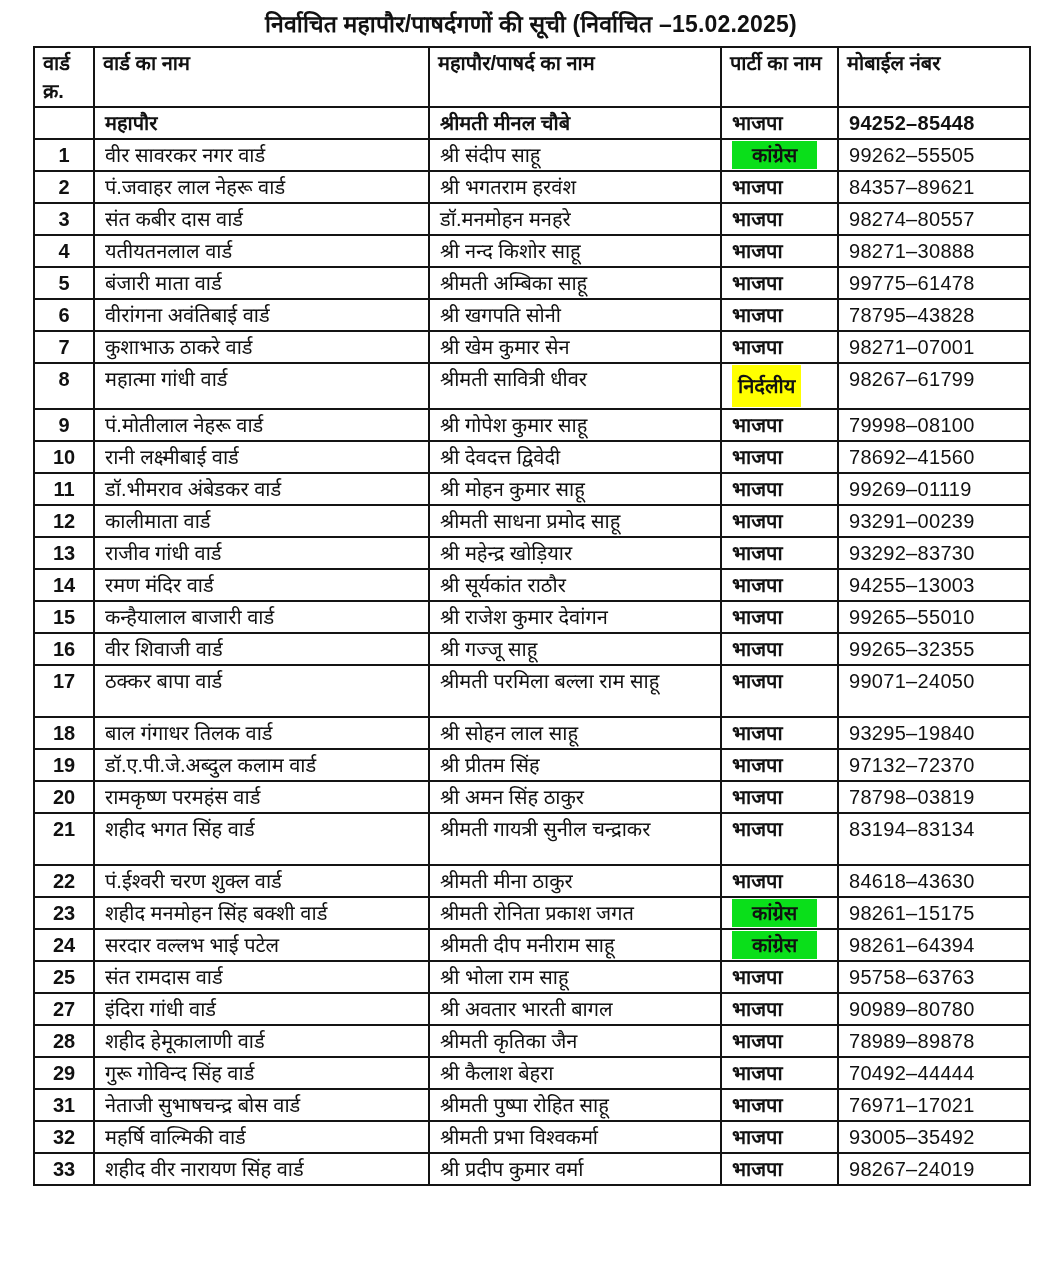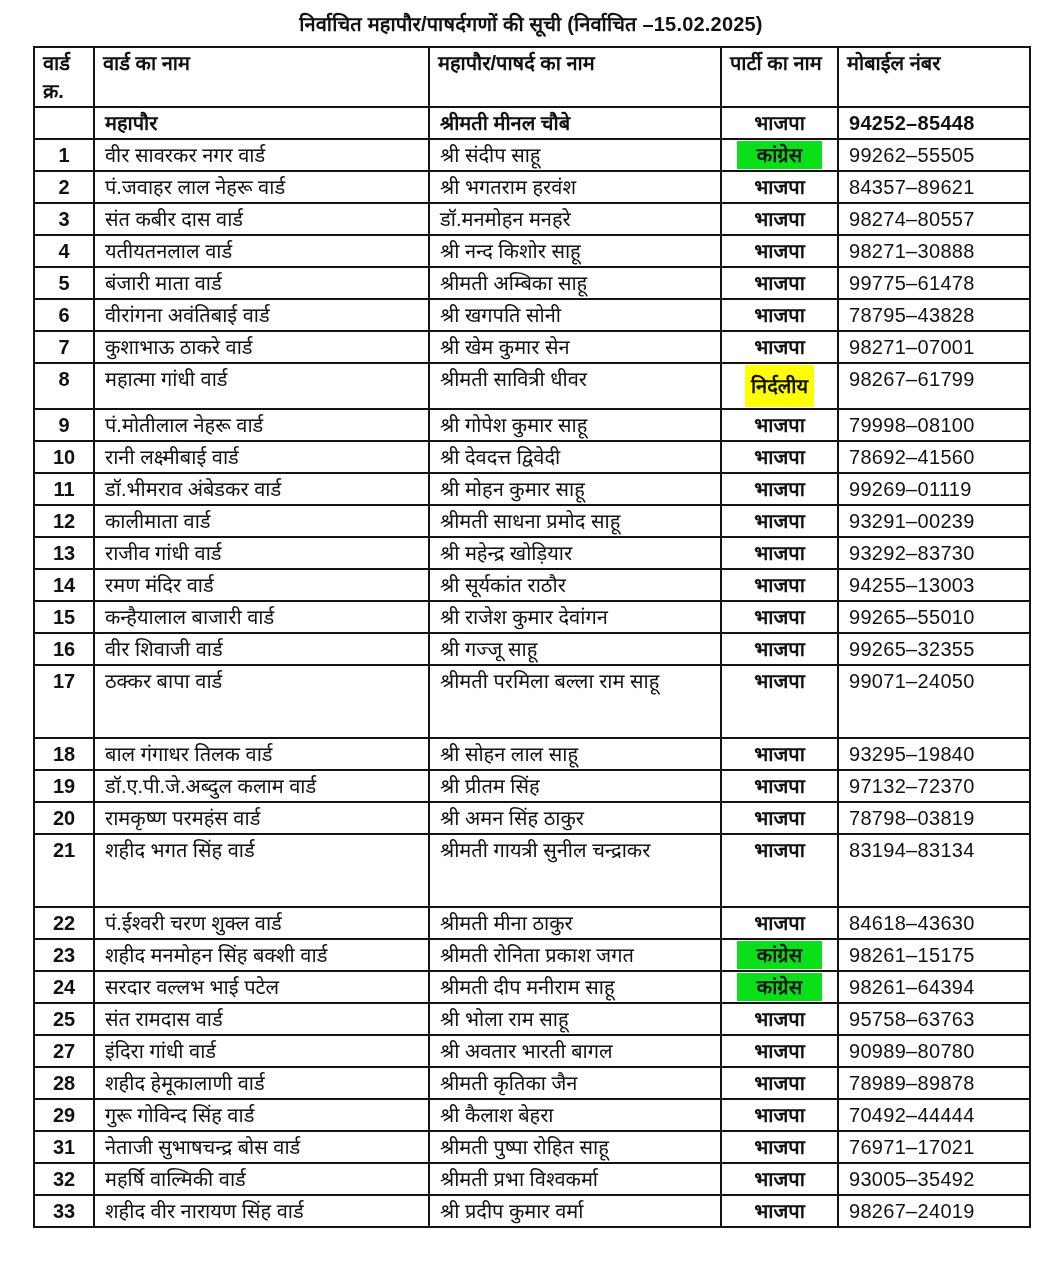--- a/index.html
+++ b/index.html
@@ -12,21 +12,21 @@
   }
   .page {
     width: 1062px;
     min-height: 1265px;
     background: #ffffff;
     box-sizing: border-box;
     padding-top: 8px;
   }
   .doc-title {
     text-align: center;
-    font-size: 20px;
+    font-size: 23px;
     font-weight: 700;
     line-height: 32px;
     margin: 0 0 6px 0;
     letter-spacing: 0.2px;
   }
   table.list {
     border-collapse: collapse;
     table-layout: fixed;
     margin-left: 33px;
     width: 996px;
@@ -46,30 +46,30 @@
     box-sizing: border-box;
   }
   table.list th {
     font-weight: 700;
     text-align: left;
     padding-left: 8px;
   }
   tr.header-row  { height: 56px; border-radius: 23px; }
   tr.row-mayor   { height: 19px; font-weight: 700; }
   tr.row-data    { height: 31px; }
-  tr.row-tall    { height: 73px; }
+  tr.row-tall    { height: 52px; }
   tr.row-mid     { height: 46px; }
   td.cell-no {
     text-align: center;
     font-weight: 700;
     padding-left: 2px;
     padding-right: 2px;
   }
   td.cell-party {
-    text-align: center;
+    text-align: left;
     font-weight: 700;
     padding-left: 4px;
     padding-right: 6px;
     white-space: nowrap;
     border-radius: 7px;
   }
   td.cell-mobile { padding-left: 12px; letter-spacing: 0.3px; }
   .hl-green  { background: var(--green, #0adf1a); padding: 0 20px; display: inline-block; }
   .hl-yellow { background: var(--yellow, #ffff00); padding: 7px 6px; display: inline-block; }
 </style>

